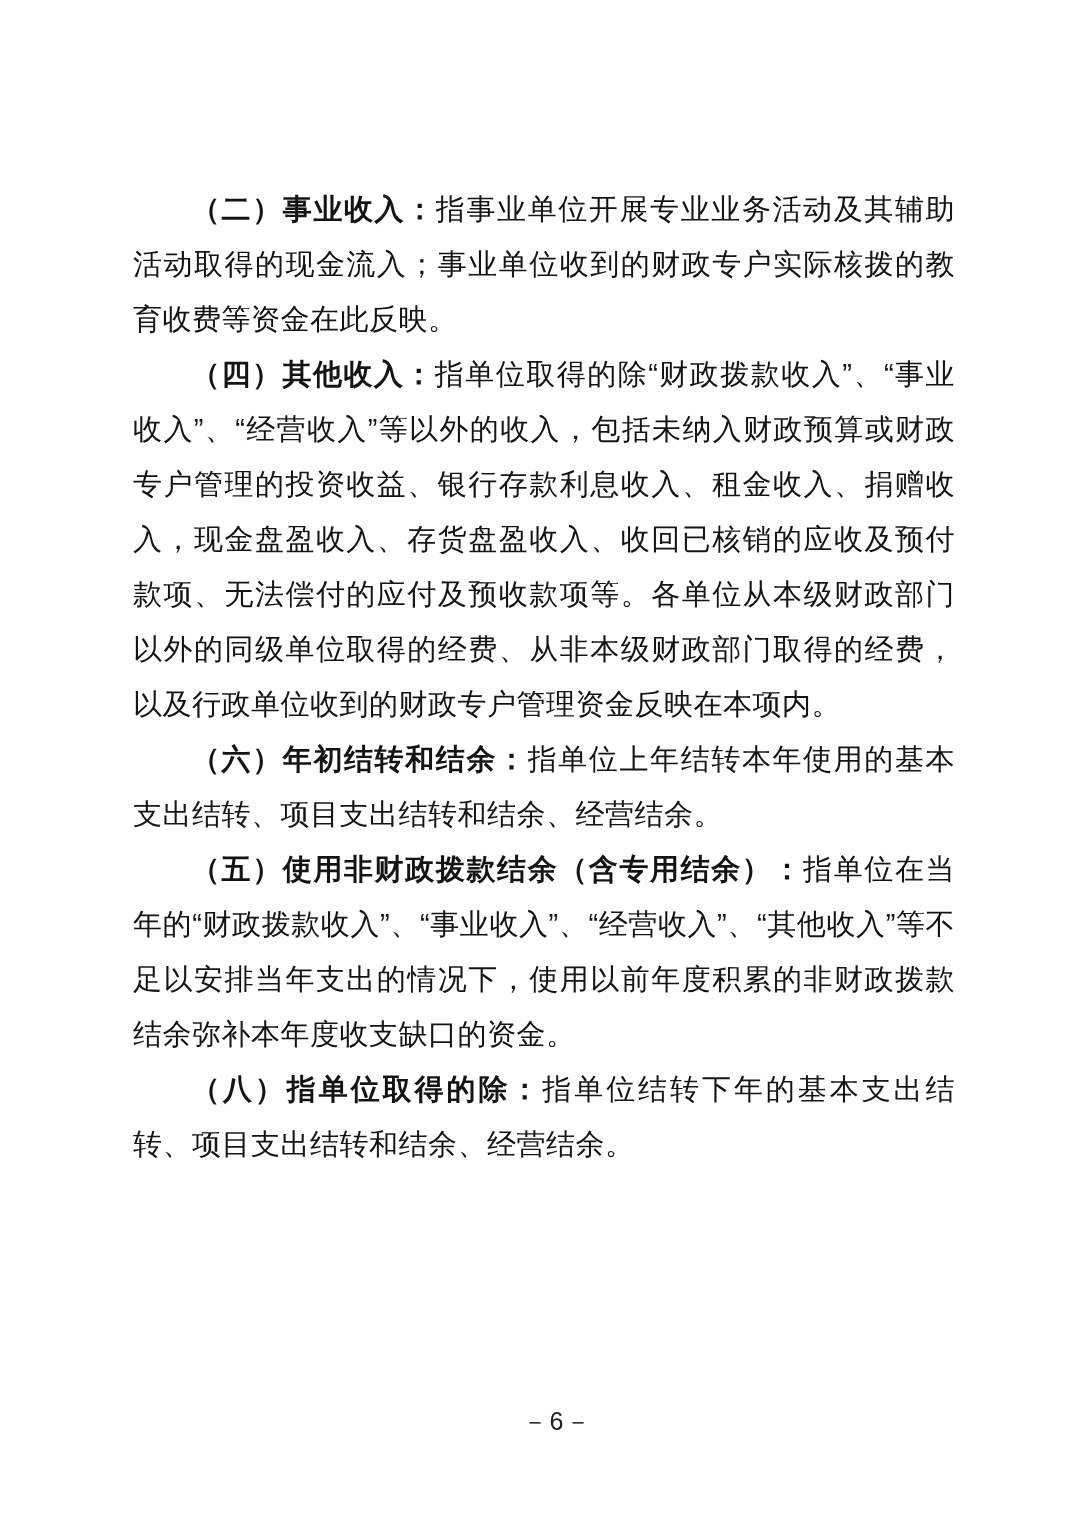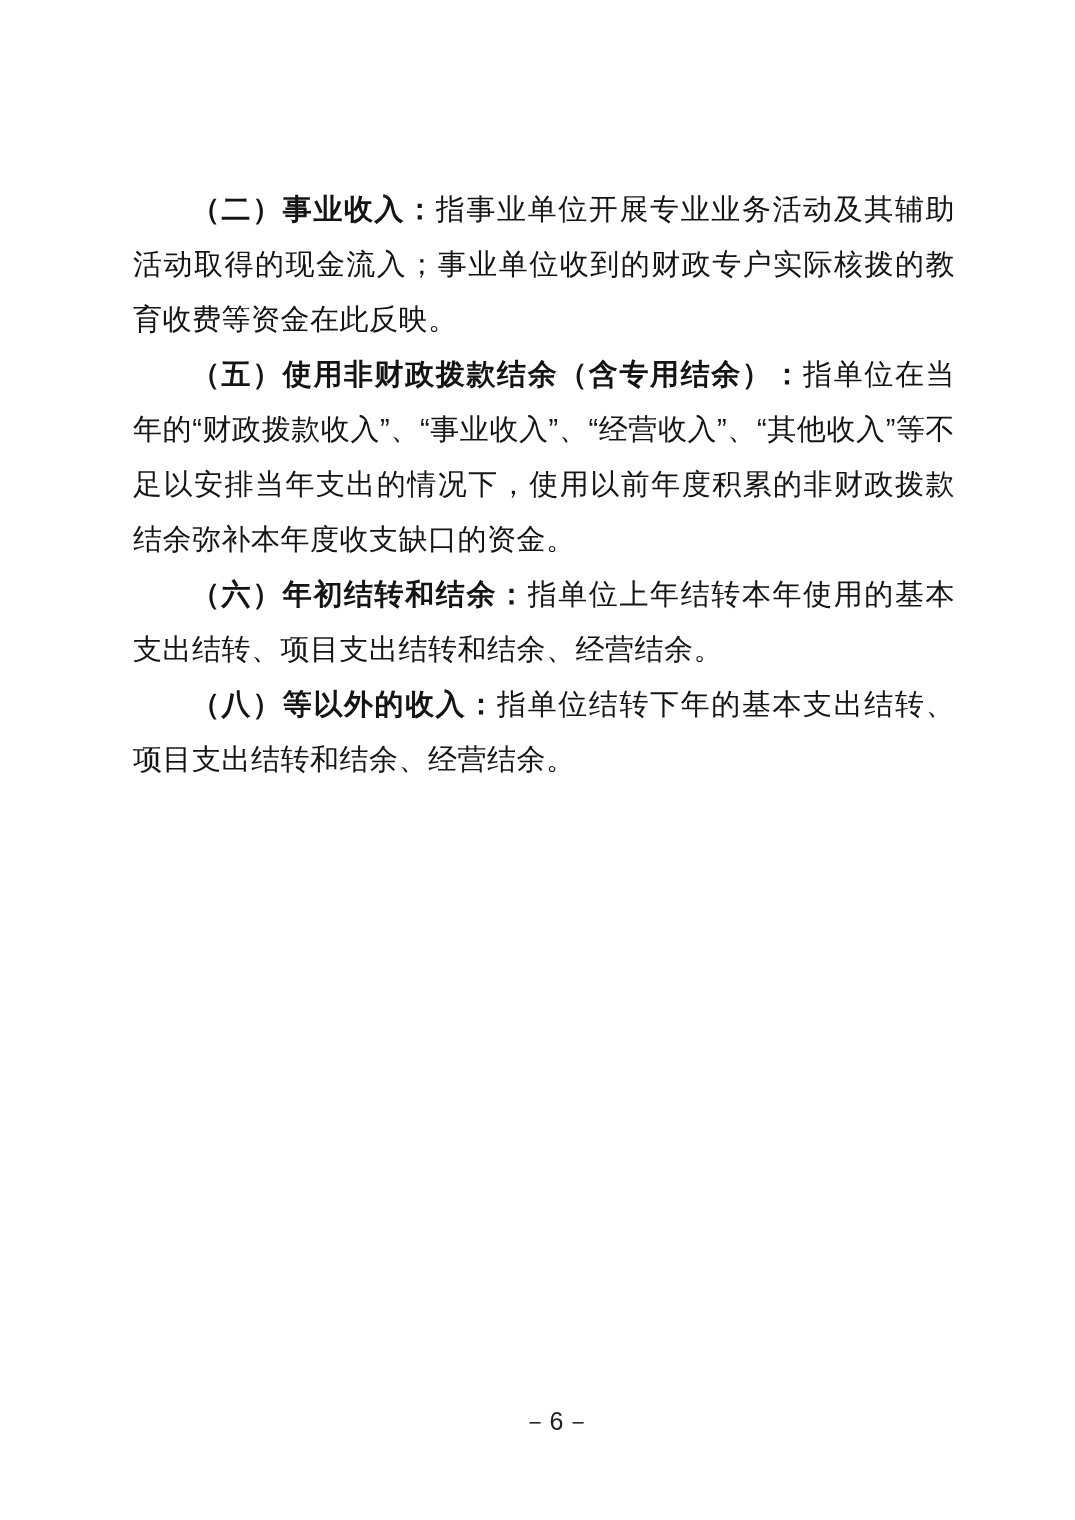--- a/index.html
+++ b/index.html
@@ -50,24 +50,25 @@
 </style>
 </head>
 <body>
 
 <div class="page">
   <div class="content">
 
     <p class="para"><span class="head">（二）事业收入：</span><span>指事业单位开展专业业务活动及其辅助活动取得的现金流入；事业单位收到的财政专户实际核拨的教育收费等资金在此反映。</span></p>
 
 
+    <p class="para"><span class="head">（四）其他收入：</span><span>指单位取得的除“财政拨款收入”、“事业收入”、“经营收入”等以外的收入，包括未纳入财政预算或财政专户管理的投资收益、银行存款利息收入、租金收入、捐赠收入，现金盘盈收入、存货盘盈收入、收回已核销的应收及预付款项、无法偿付的应付及预收款项等。各单位从本级财政部门以外的同级单位取得的经费、从非本级财政部门取得的经费，以及行政单位收到的财政专户管理资金反映在本项内。</span></p>
+
+    <p class="para"><span class="head">（六）年初结转和结余：</span><span>指单位上年结转本年使用的基本支出结转、项目支出结转和结余、经营结余。</span></p>
 
     <p class="para"><span class="head">（五）使用非财政拨款结余（含专用结余）：</span><span>指单位在当年的“财政拨款收入”、“事业收入”、“经营收入”、“其他收入”等不足以安排当年支出的情况下，使用以前年度积累的非财政拨款结余弥补本年度收支缺口的资金。</span></p>
 
-    <p class="para"><span class="head">（六）年初结转和结余：</span><span>指单位上年结转本年使用的基本支出结转、项目支出结转和结余、经营结余。</span></p>
 
-
-    <p class="para"><span class="head">（八）等以外的收入：</span><span>指单位结转下年的基本支出结转、项目支出结转和结余、经营结余。</span></p>
+    <p class="para"><span class="head">（八）指单位取得的除：</span><span>指单位结转下年的基本支出结转、项目支出结转和结余、经营结余。</span></p>
 
   </div>
 
   <div class="footer">－6－</div>
 </div>
 
 </body></html>

